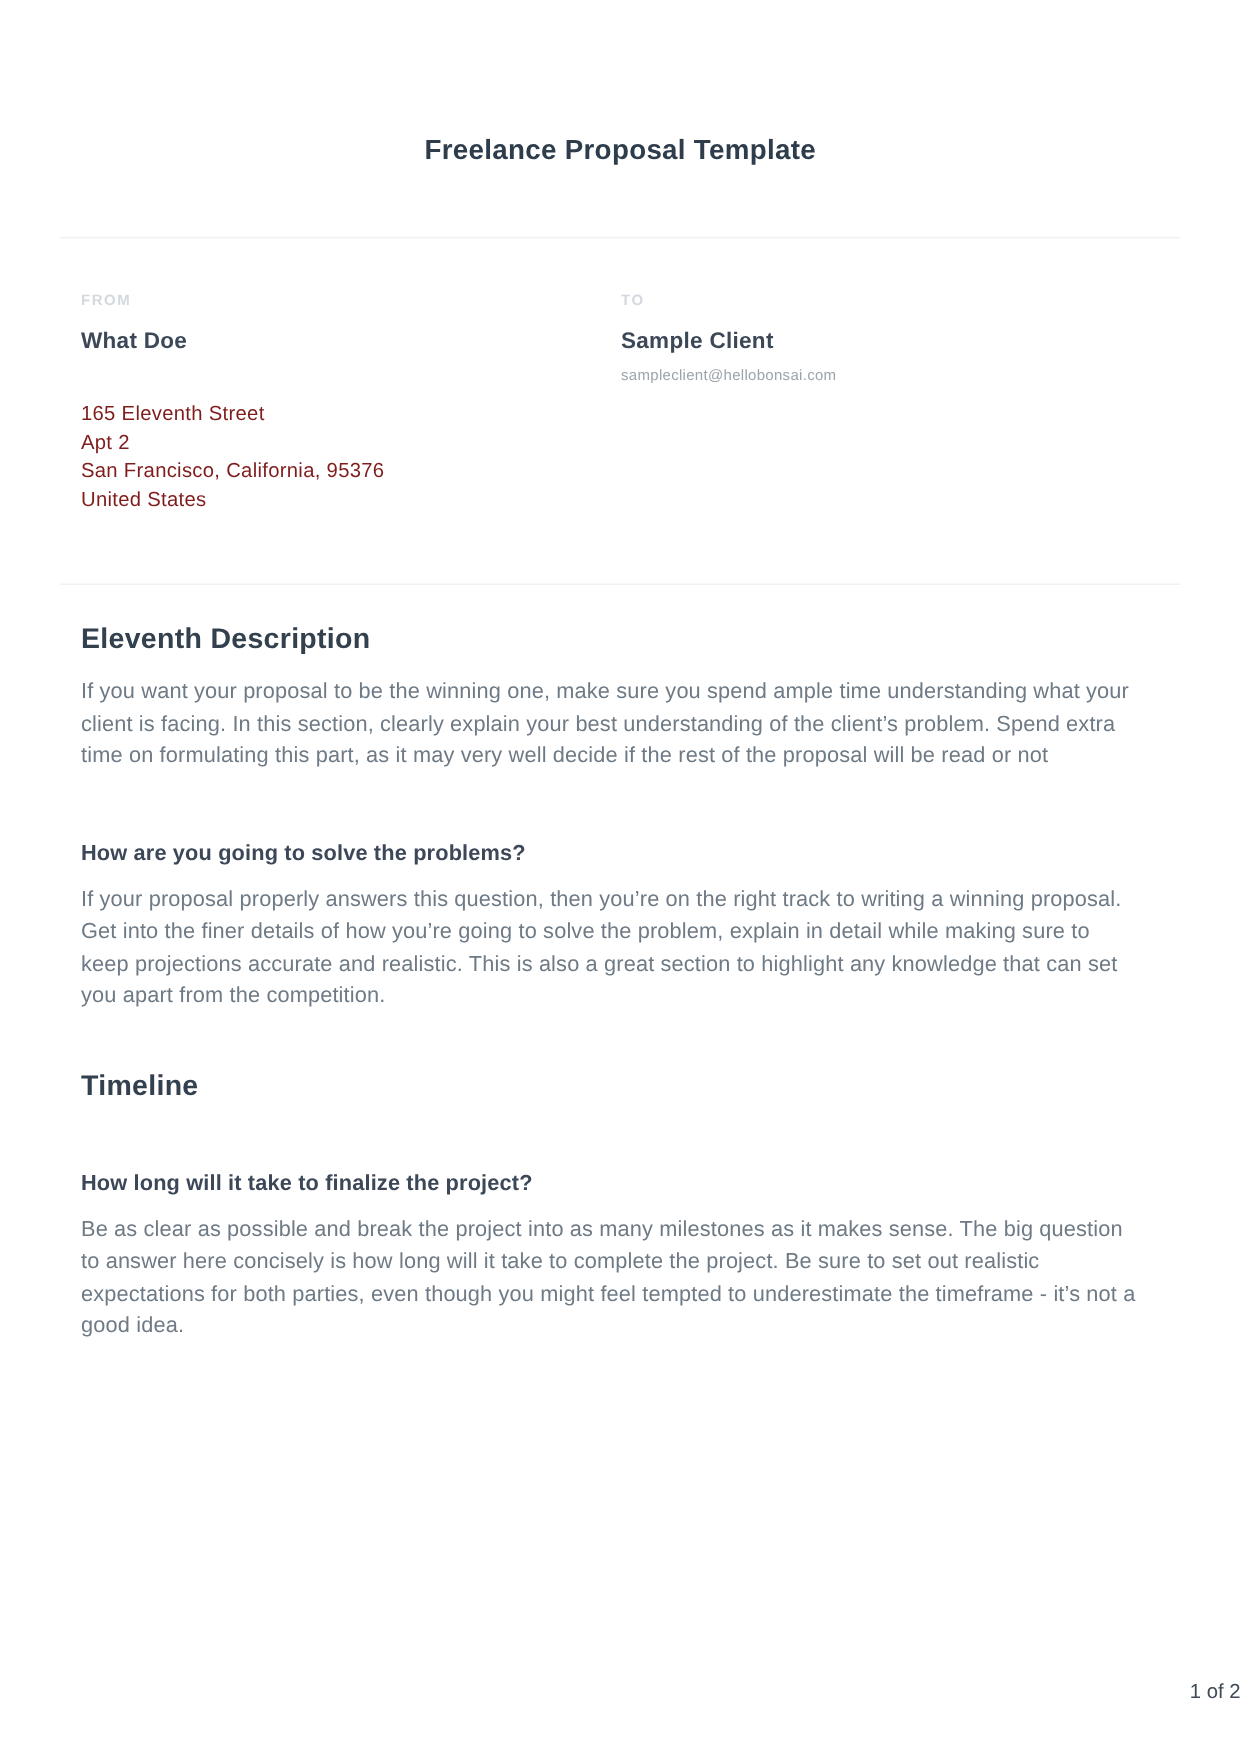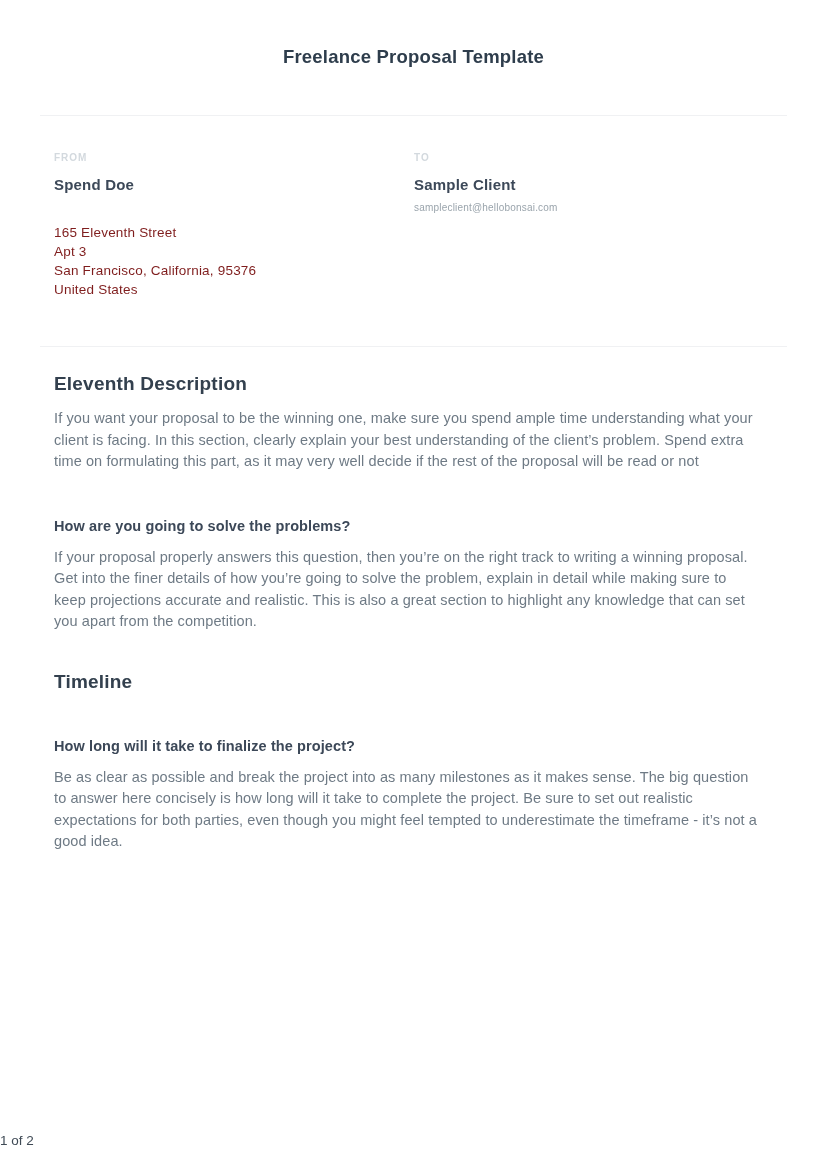--- a/index.html
+++ b/index.html
@@ -10,21 +10,21 @@
   }
   .page {
     position: relative;
     width: 827px;
     height: 1170px;
     margin: 0 auto;
     background: #ffffff;
     overflow: hidden;
   }
   .doc-title {
-    padding-top: 46px;
+    padding-top: 89px;
     text-align: center;
     font-size: 18.5px;
     font-weight: 700;
     letter-spacing: 0.2px;
     color: #2e3d4c;
   }
   .divider {
     border: none;
     border-top: 1px solid #f0f1f3;
     margin: 0 40px;
@@ -87,42 +87,42 @@
     max-width: 706px;
     font-size: 14.5px;
     line-height: 21.5px;
     color: #6e7a85;
     letter-spacing: 0.1px;
   }
   .page-footer {
     position: absolute;
     left: 0;
     right: 0;
-    bottom: 22px;
-    text-align: left;
+    bottom: 35px;
+    text-align: right;
     font-size: 13.5px;
     color: #3f4a55;
   }
 </style>
 </head>
 <body>
 
 <div class="page">
 
   <div class="doc-title">Freelance Proposal Template</div>
 
   <hr class="divider divider-1">
 
   <div class="parties">
     <div class="party-from">
       <div class="party-label">FROM</div>
-      <div class="party-name">Spend Doe</div>
+      <div class="party-name">What Doe</div>
       <div class="party-address">
         <div>165 Eleventh Street</div>
-        <div>Apt 3</div>
+        <div>Apt 2</div>
         <div>San Francisco, California, 95376</div>
         <div>United States</div>
       </div>
     </div>
     <div class="party-to">
       <div class="party-label">TO</div>
       <div class="party-name">Sample Client</div>
       <div class="party-email">sampleclient@hellobonsai.com</div>
     </div>
   </div>

